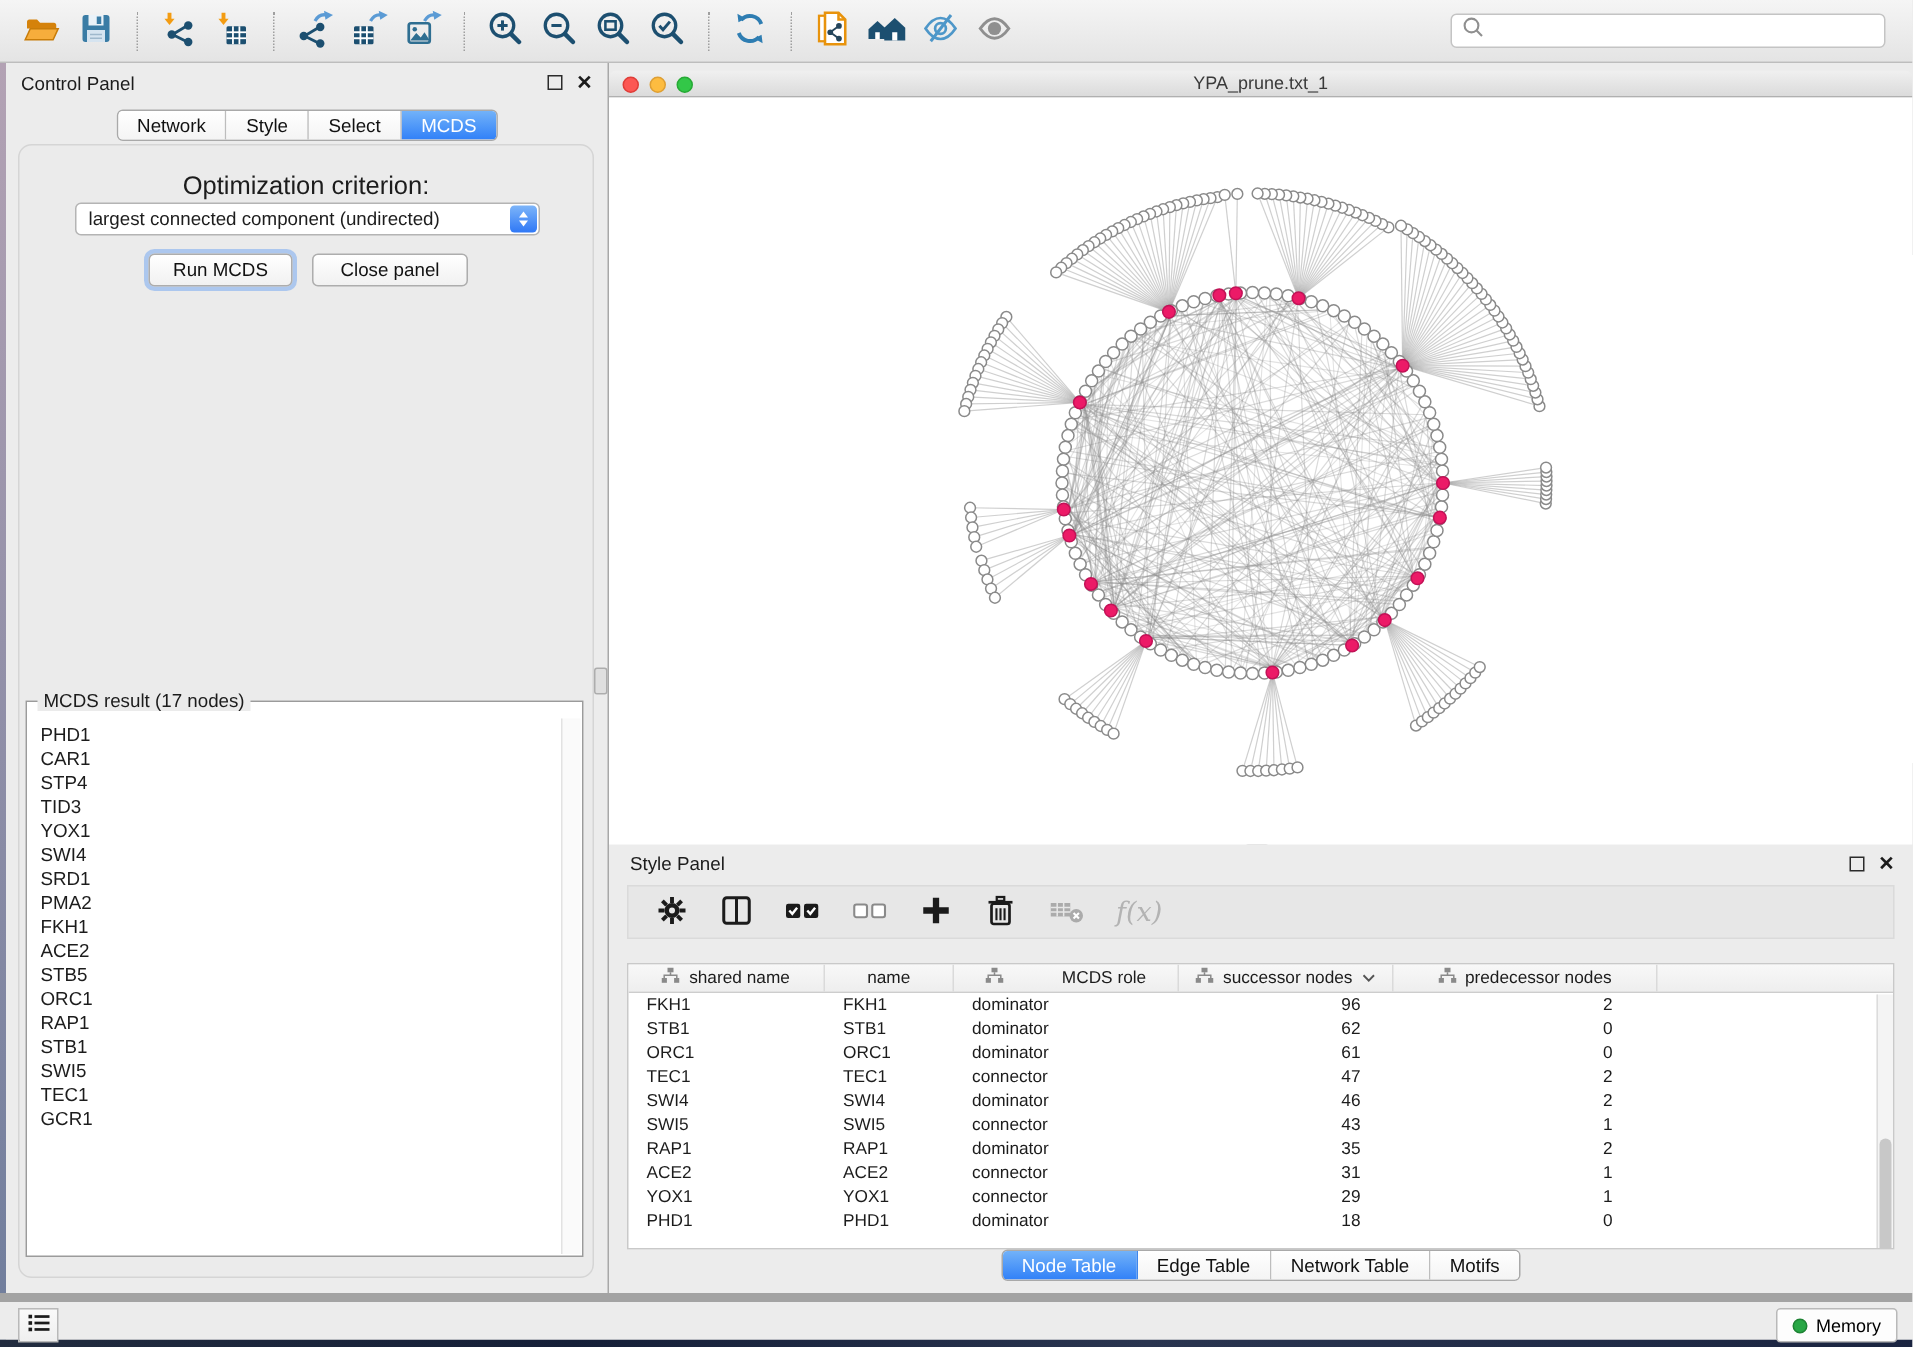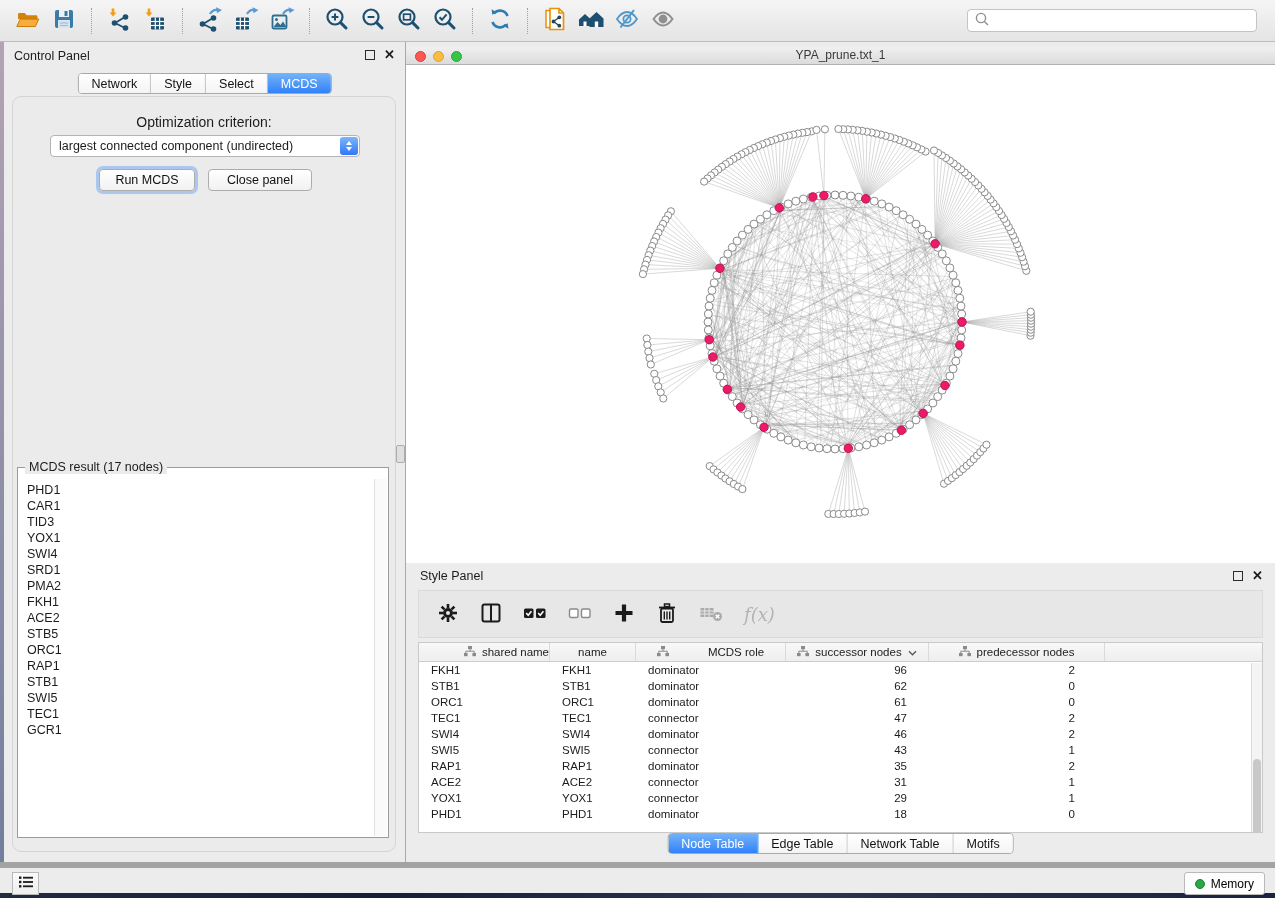--- a/index.html
+++ b/index.html
@@ -40,21 +40,21 @@
   .segmented { display:flex; height:21px; border:1px solid #A9A9A9; border-radius:4px;
     overflow:hidden; background:#fff; }
   .seg { padding:0 13px; font-size:12.5px; display:flex; align-items:center; color:#111;
     border-right:1px solid #BDBDBD; background:linear-gradient(#FFFFFF,#F4F4F4); white-space:nowrap; }
   .seg:last-child { border-right:none; }
   .seg.active { background:linear-gradient(#72B2F9,#3181F8); color:#fff; border-right-color:#3d86ec; }
   .cp-tabs { position:absolute; top:31px; left:50%; transform:translateX(-50%); }
 
   .cp-inner { position:absolute; left:8px; top:54px; width:384px; height:756px;
     background:#EBEBEB; border:1px solid #D5D5D5; border-radius:9px; }
-  .opt-label { position:absolute; top:17px; width:100%; text-align:center; font-size:14px; }
+  .opt-label { position:absolute; top:17px; width:100%; text-align:center; font-size:17px; }
   .opt-select { position:absolute; left:37px; top:38px; width:310px; height:22px; background:#fff;
     border:1px solid #B4B4B4; border-radius:4px; font-size:12.5px; display:flex; align-items:center;
     padding-left:8px; }
   .opt-stepper { position:absolute; right:1px; top:1px; width:18px; height:18px; border-radius:3px;
     background:linear-gradient(#7DB5F9,#2F78F6); display:flex; flex-direction:column;
     align-items:center; justify-content:center; gap:2px; }
   .tri-up { width:0; height:0; border-left:3.5px solid transparent; border-right:3.5px solid transparent; border-bottom:4.5px solid #fff; }
   .tri-dn { width:0; height:0; border-left:3.5px solid transparent; border-right:3.5px solid transparent; border-top:4.5px solid #fff; }
   .cp-btn { position:absolute; top:72px; height:22px; background:linear-gradient(#FFFFFF,#F1F1F1);
     border:1px solid #ADADAD; border-radius:4px; font-size:12.5px; font-family:inherit;
@@ -79,35 +79,35 @@
   .tl { width:11px; height:11px; border-radius:50%; }
   .tl.red { background:#FC5753; border:1px solid #DF3D38; }
   .tl.yellow { background:#FDBC40; border:1px solid #DE9F34; }
   .tl.green { background:#33C748; border:1px solid #27AA35; }
   .nw-title { text-align:center; font-size:12px; line-height:17px; color:#3a3a3a; }
   .nw-canvas { display:block; width:869px; height:498px; background:#fff; }
 
   
   .table-panel { position:absolute; left:406px; top:565px; width:869px; height:293px; }
   .tp-title { position:absolute; left:14px; top:4px; font-size:12.5px; }
-  .tp-toolbar { position:absolute; left:12px; top:25px; right:12px; height:48px;
+  .tp-toolbar { position:absolute; left:12px; top:25px; right:12px; height:36px;
     background:#E7E7E7; border:1px solid #DADADA; display:flex; align-items:center;
     gap:21px; padding-left:18px; }
   .tpi { display:flex; align-items:center; justify-content:center; background:none; border:none; height:26px; }
   .fx { font-family:"DejaVu Serif",serif; font-style:italic; font-size:18px; color:#B3B3B3; }
 
   .tp-table { position:absolute; left:12px; top:77px; right:12px; height:191px;
     background:#fff; border:1px solid #C9C9C9; overflow:hidden; }
   .thead { display:flex; height:19px; background:linear-gradient(#F8F8F8,#EEEEEE);
     border-bottom:1px solid #CDCDCD; }
   .th { display:flex; align-items:center; justify-content:center; gap:6px; font-size:11.5px;
     border-right:1px solid #DADADA; }
   .tr { display:flex; height:16px; align-items:center; font-size:11.5px; }
   .cell { overflow:hidden; white-space:nowrap; }
-  .w0 { width:131px;justify-content:flex-end; } .w1 { width:86px; } .w2 { width:150px;gap:39px; } .w3 { width:143px; } .w4 { width:176px;text-align:center; }
+  .w0 { width:131px; } .w1 { width:86px; } .w2 { width:150px;gap:39px; } .w3 { width:143px; } .w4 { width:176px;text-align:center; }
   .cell.w0,.cell.w1,.cell.w2 { padding-left:12px; }
   .cell.w3 { text-align:right; padding-right:22px; }
   .cell.w4 { text-align:right; padding-right:30px; }
   .tscroll { position:absolute; top:20px; right:0; width:11px; bottom:0;
     background:#F4F4F4; border-left:1px solid #DCDCDC; }
   .tthumb { position:absolute; left:1px; right:1px; top:96px; height:80px;
     background:#C8C8C8; border-radius:5px; }
   .tp-tabs { position:absolute; top:268px; left:50%; transform:translateX(-50%); }
 
   
@@ -315,20 +315,21 @@
           <span class="tri-dn"></span>
         </span>
     </div>
     <button class="cp-btn run-btn">Run MCDS</button>
     <button class="cp-btn closepanel-btn">Close panel</button>
     <div class="result-box">
       <span class="result-legend">MCDS result (17 nodes)</span>
       <ul class="result-list">
           <li>PHD1</li>
           <li>CAR1</li>
+          <li>STP4</li>
           <li>TID3</li>
           <li>YOX1</li>
           <li>SWI4</li>
           <li>SRD1</li>
           <li>PMA2</li>
           <li>FKH1</li>
           <li>ACE2</li>
           <li>STB5</li>
           <li>ORC1</li>
           <li>RAP1</li>

